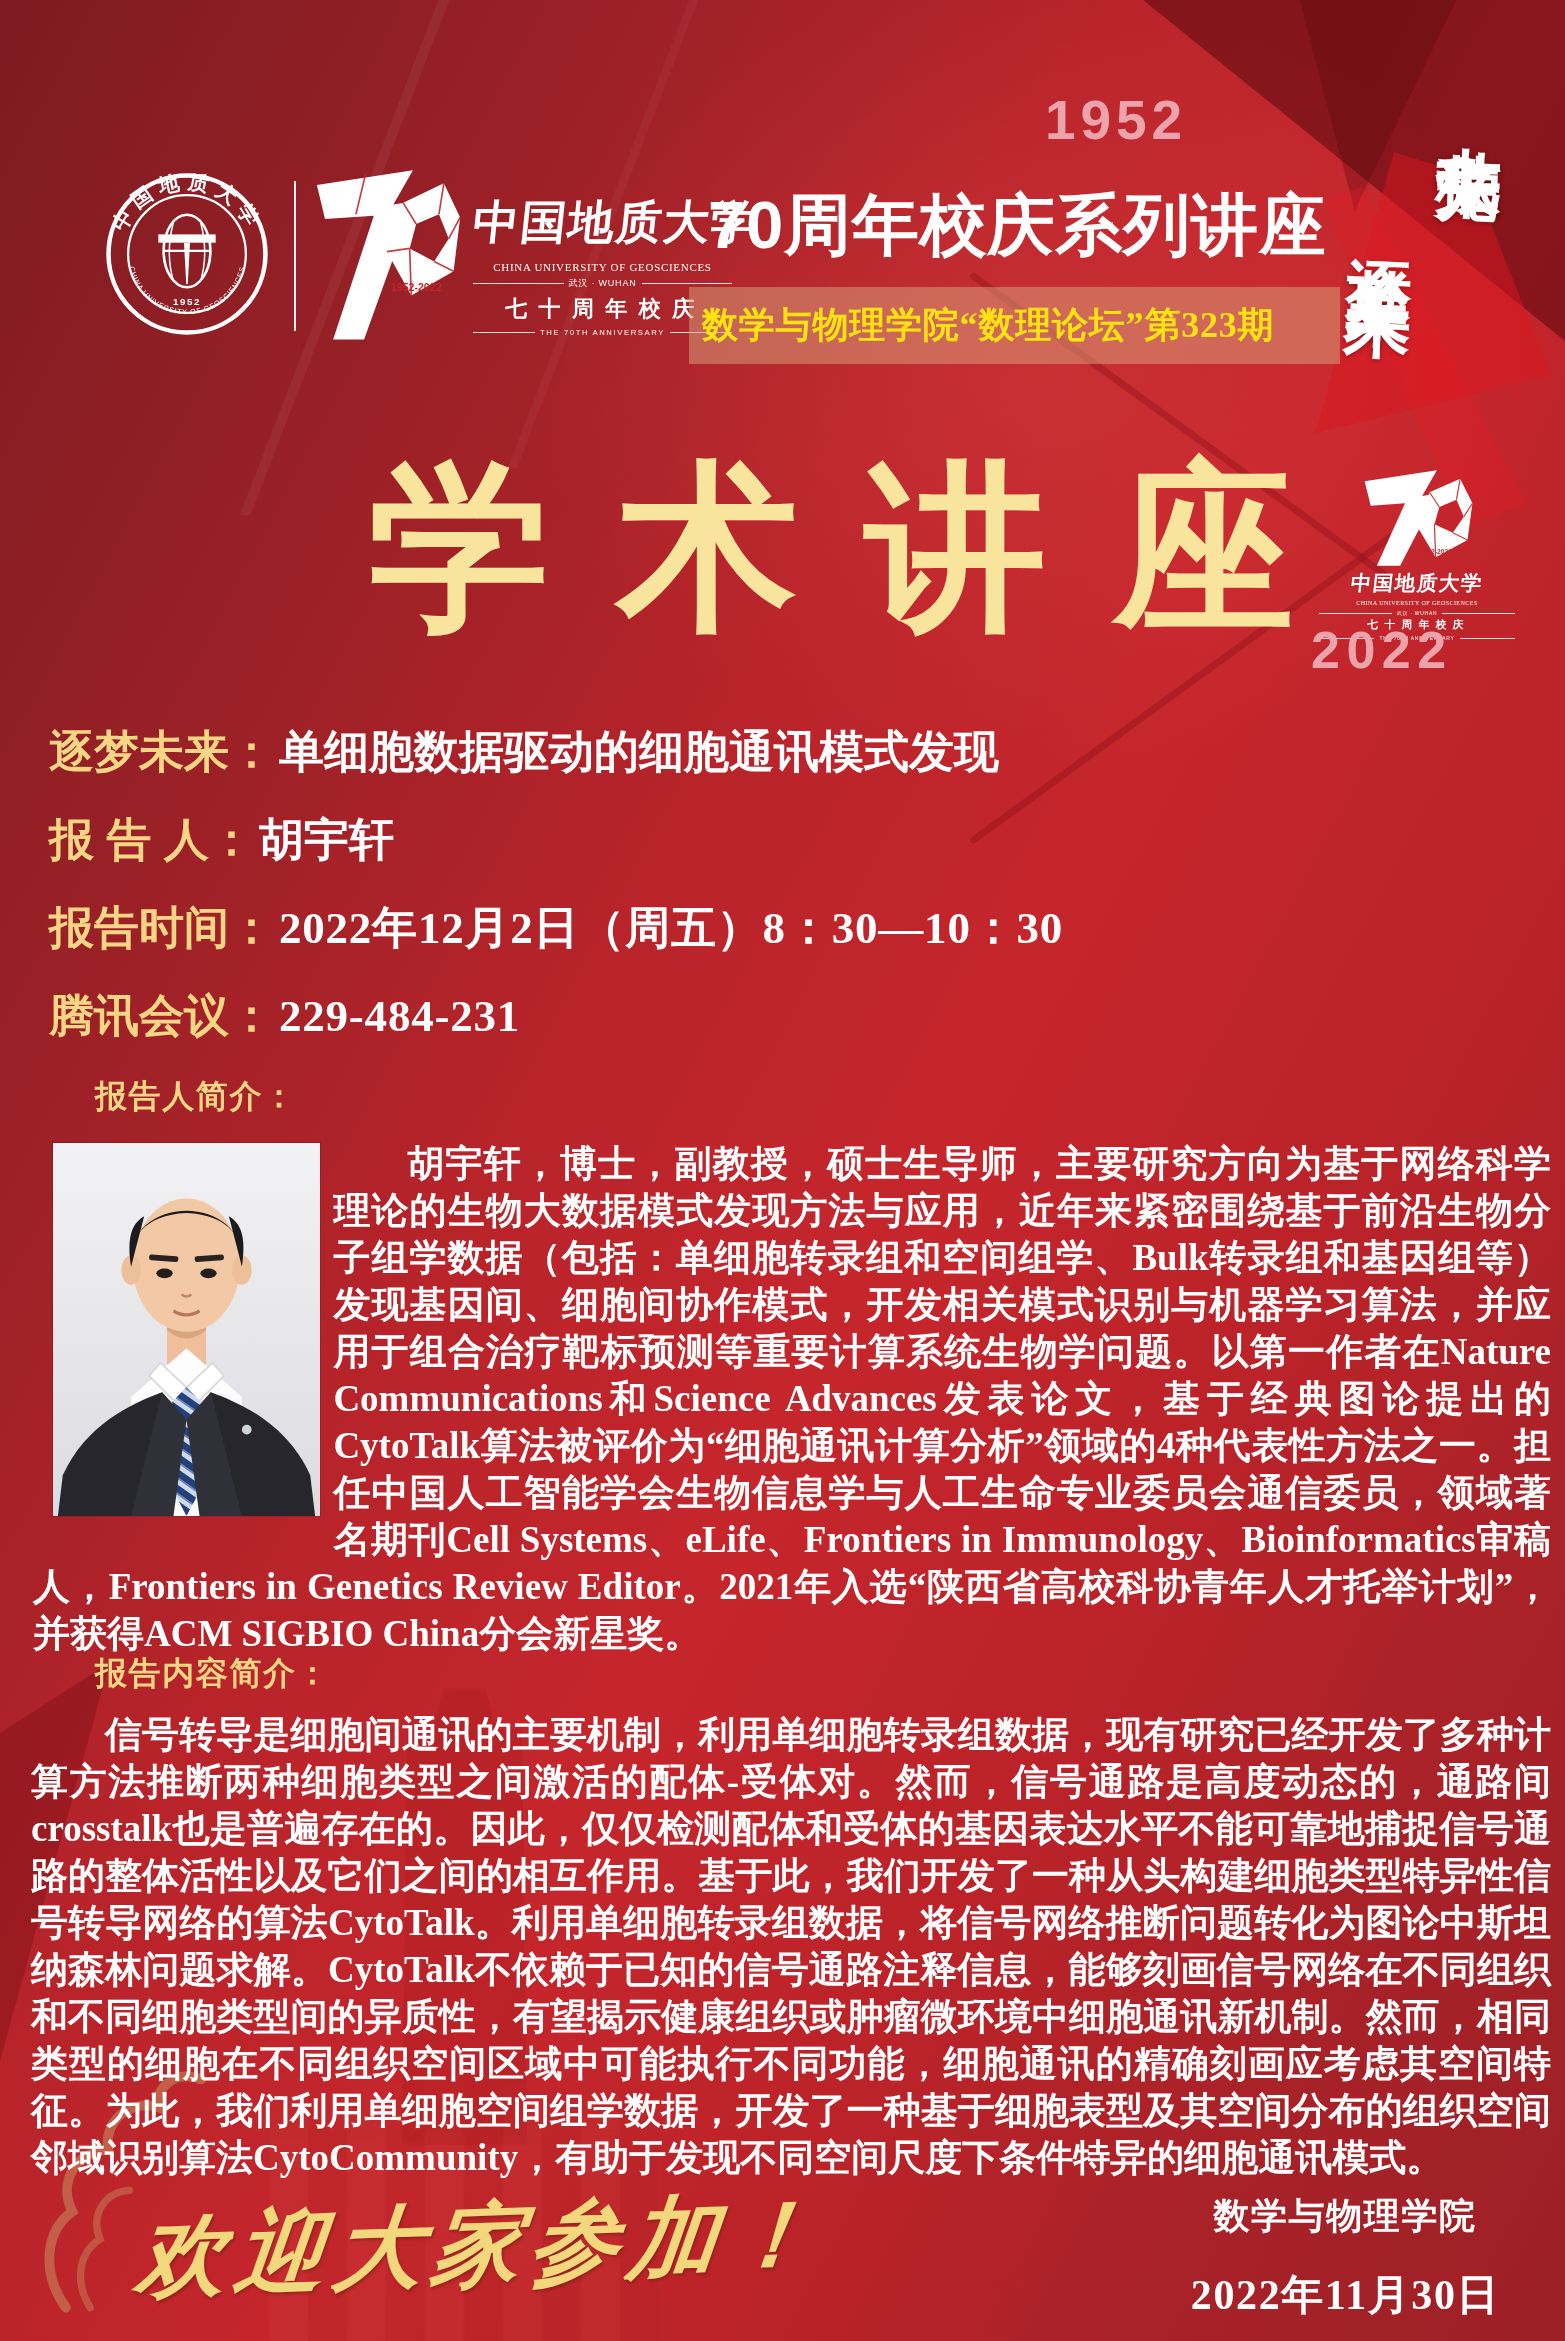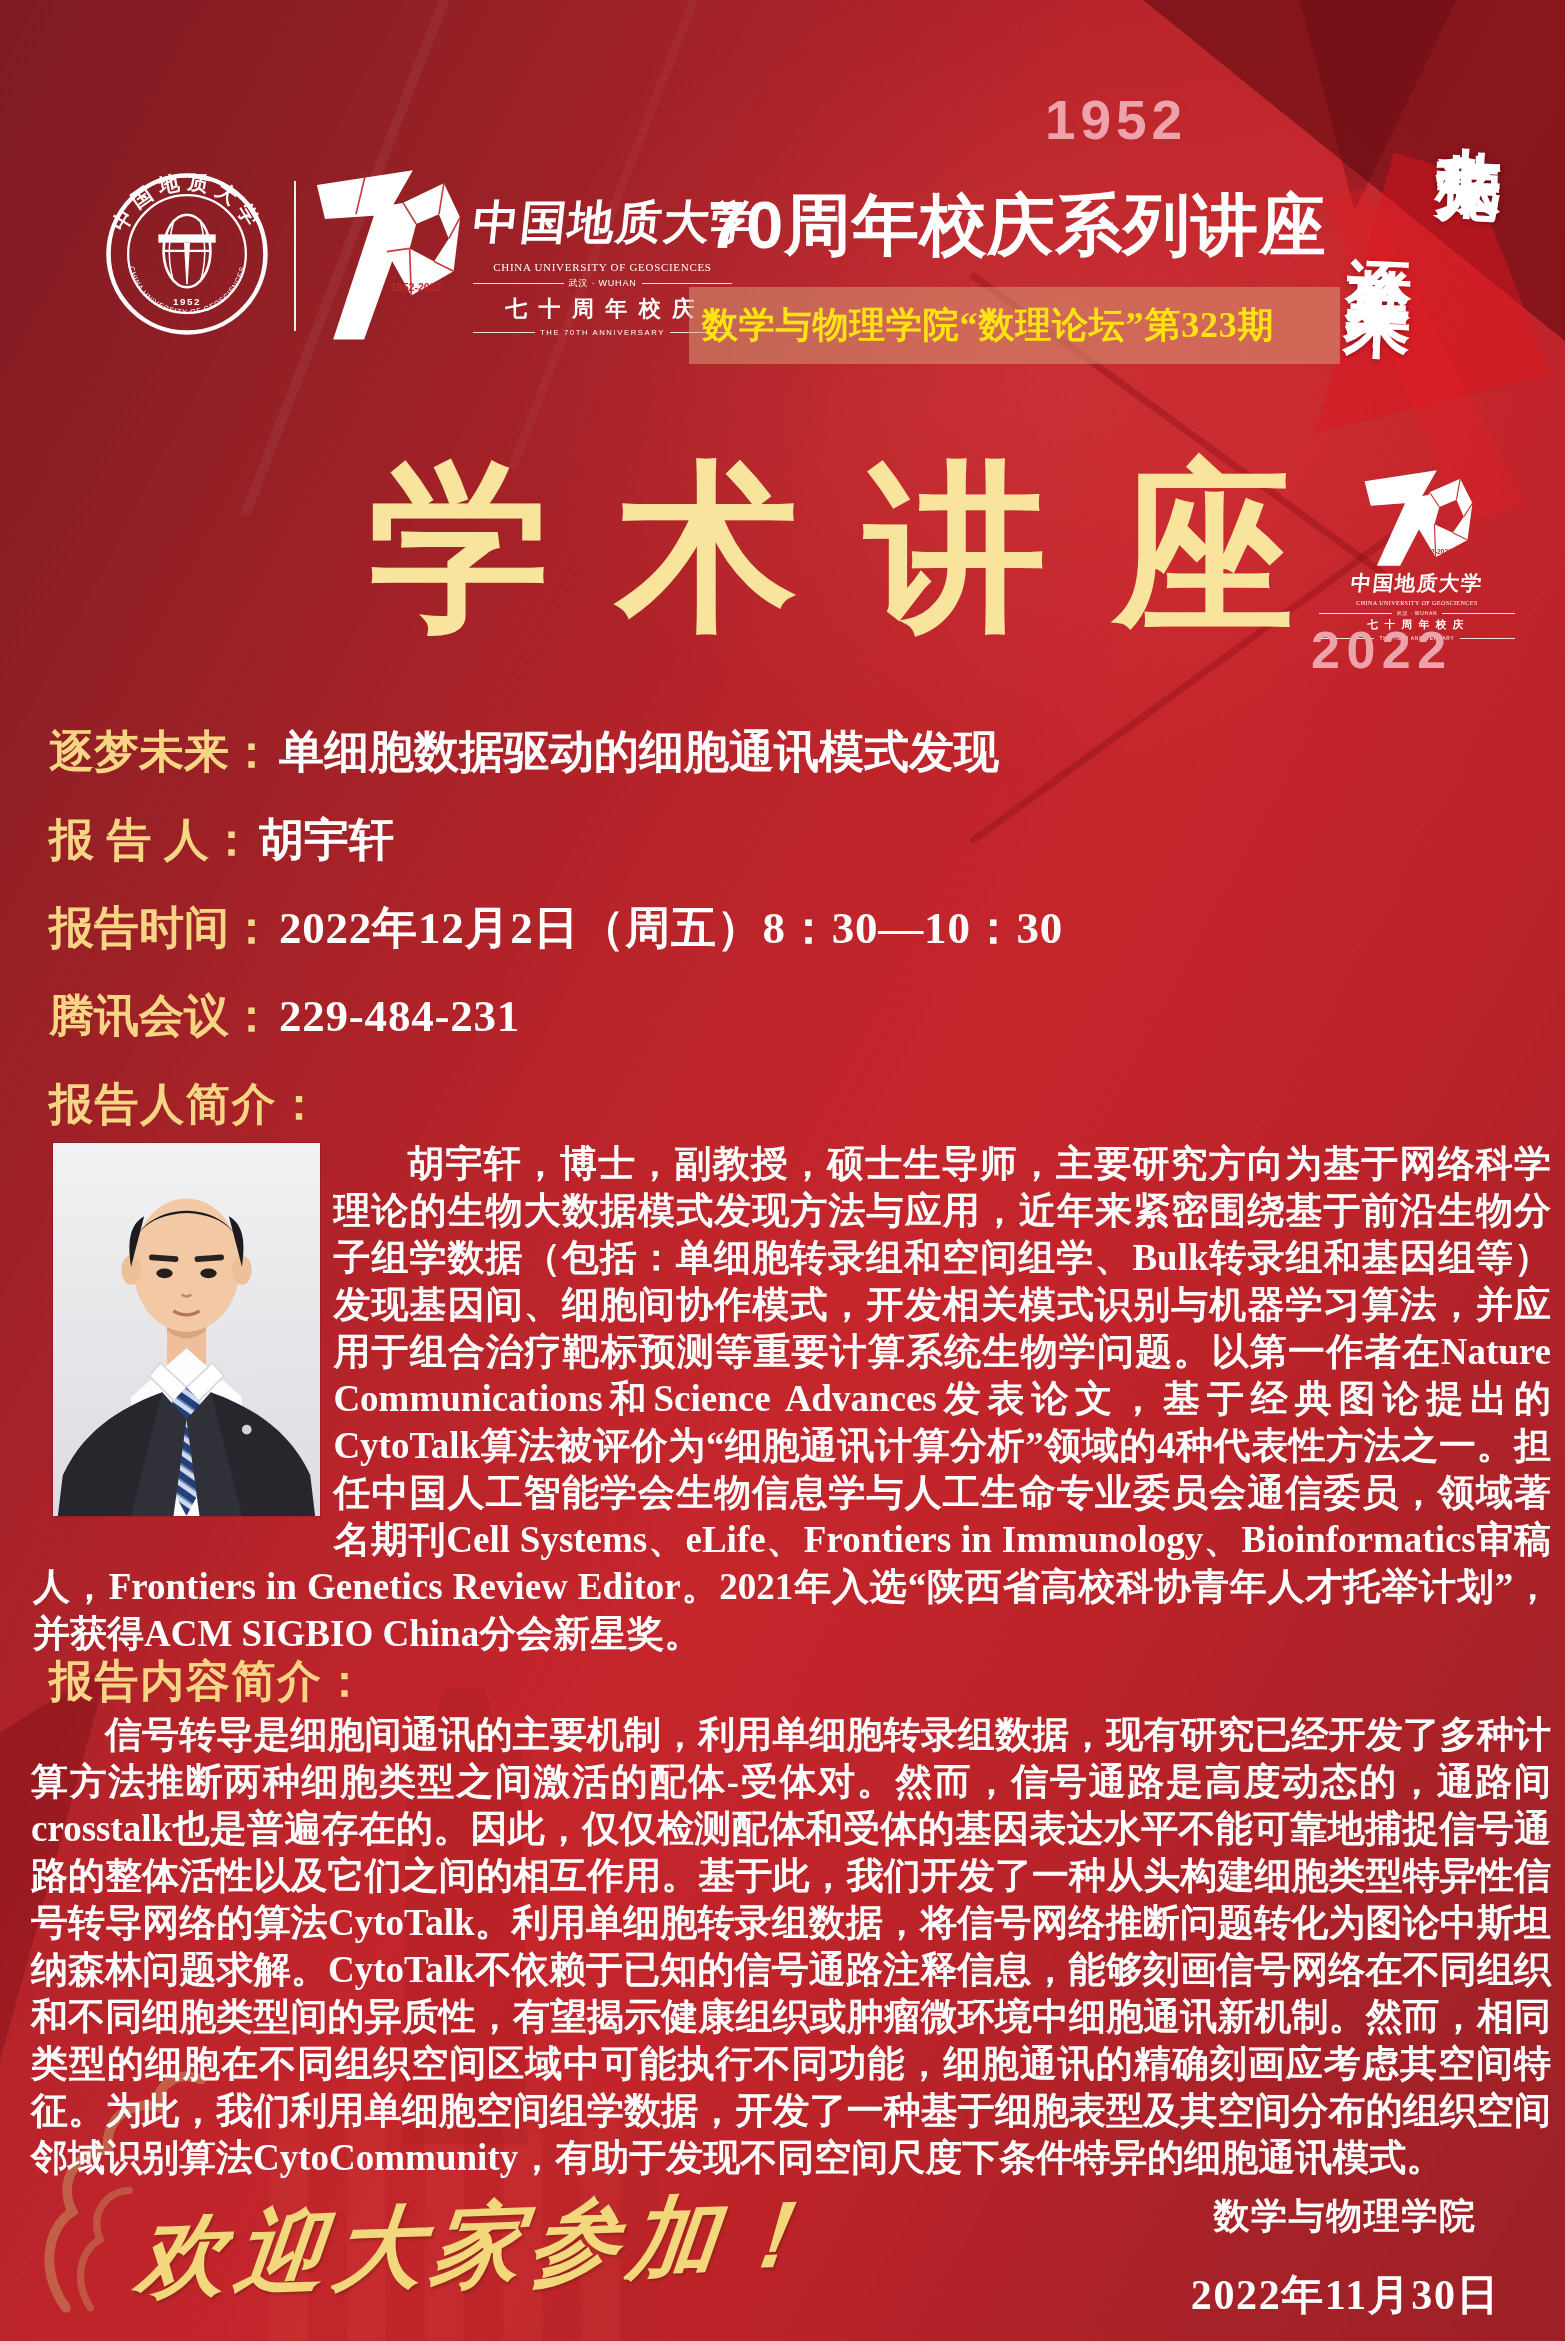--- a/index.html
+++ b/index.html
@@ -60,21 +60,21 @@
   .main-title{position:absolute;left:369px;top:457px;font-size:181px;font-weight:900;color:#f8e49d;
     letter-spacing:67px;white-space:nowrap;line-height:1;}
 
   
   .info{position:absolute;left:49px;top:722px;width:1500px;}
   .row{display:flex;align-items:baseline;height:88px;}
   .row .lab{color:#f6d584;font-size:45px;font-weight:900;white-space:nowrap;}
   .row .val{color:#ffffff;font-size:45px;font-weight:900;white-space:nowrap;margin-left:4.9px;}
   .row.serif .val{font-family:"Liberation Serif",serif;font-weight:700;letter-spacing:0.8px;}
 
-  .sec-head{position:absolute;color:#f6d584;font-size:44px;font-weight:900;letter-spacing:1.6px;}
+  .sec-head{position:absolute;color:#f6d584;font-size:32px;font-weight:900;letter-spacing:1.6px;margin-left:46px;}
   .bio-head{left:49px;top:1075px;}
   .abs-head{left:49px;top:1652px;}
 
   .bio{position:absolute;left:33px;top:1140px;width:1518px;color:#fff;
     font-family:Liberation Serif, serif;font-weight:700;font-size:37px;line-height:47px;
     text-align:justify;text-indent:2em;}
   .photo{float:left;width:267px;height:373px;margin:3.3px 13px 44px 20.4px;background:#e9e9ed;
     box-shadow:0 0 0 0.8px rgba(0,0,0,.15);}
   .abs{position:absolute;left:31px;top:1711px;width:1520px;color:#fff;
     font-family:"Liberation Serif",serif;font-weight:700;font-size:37px;line-height:47px;

